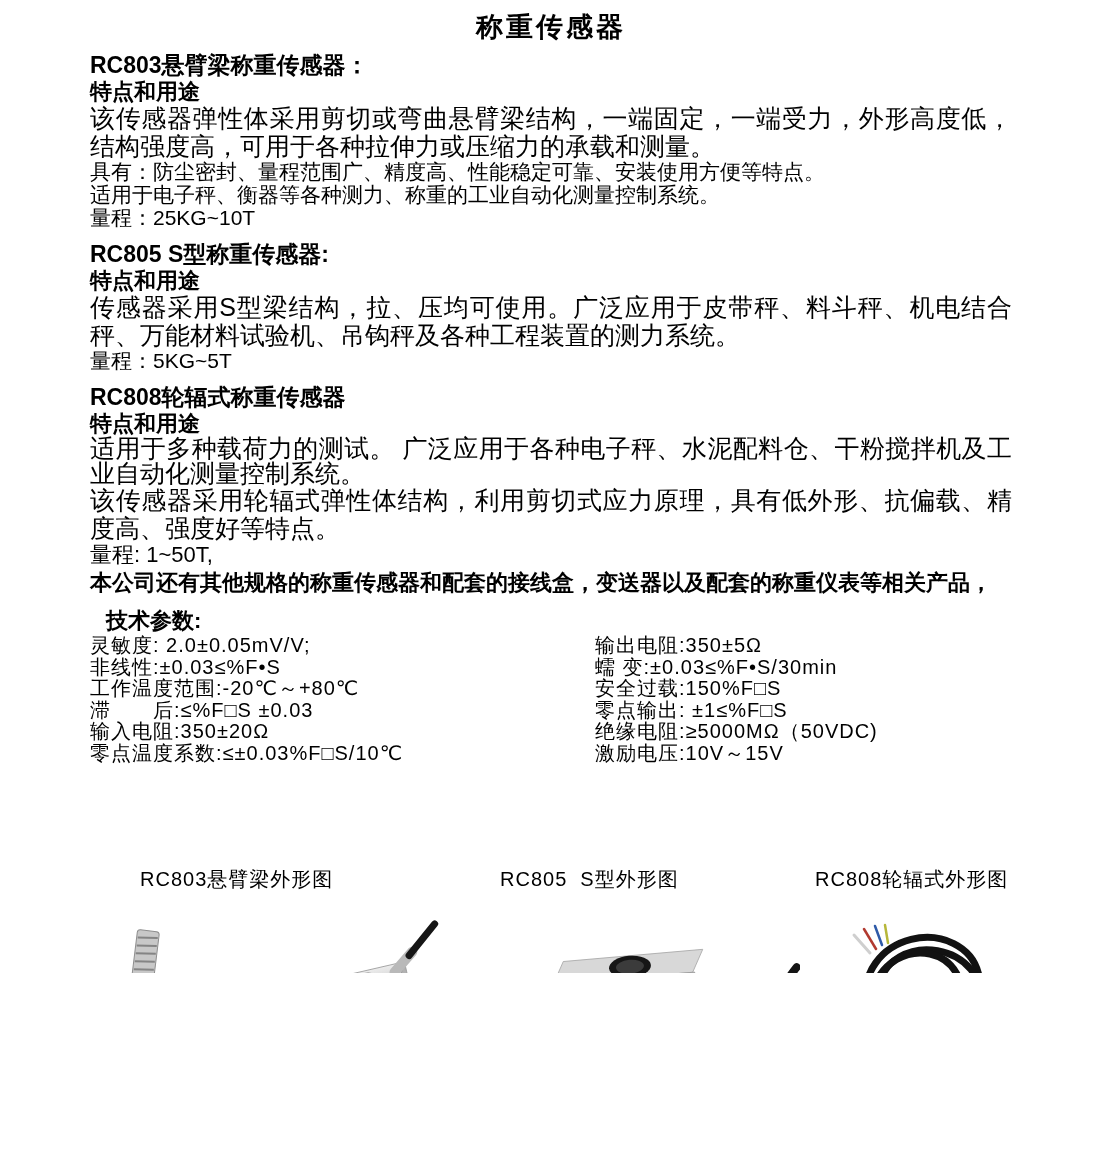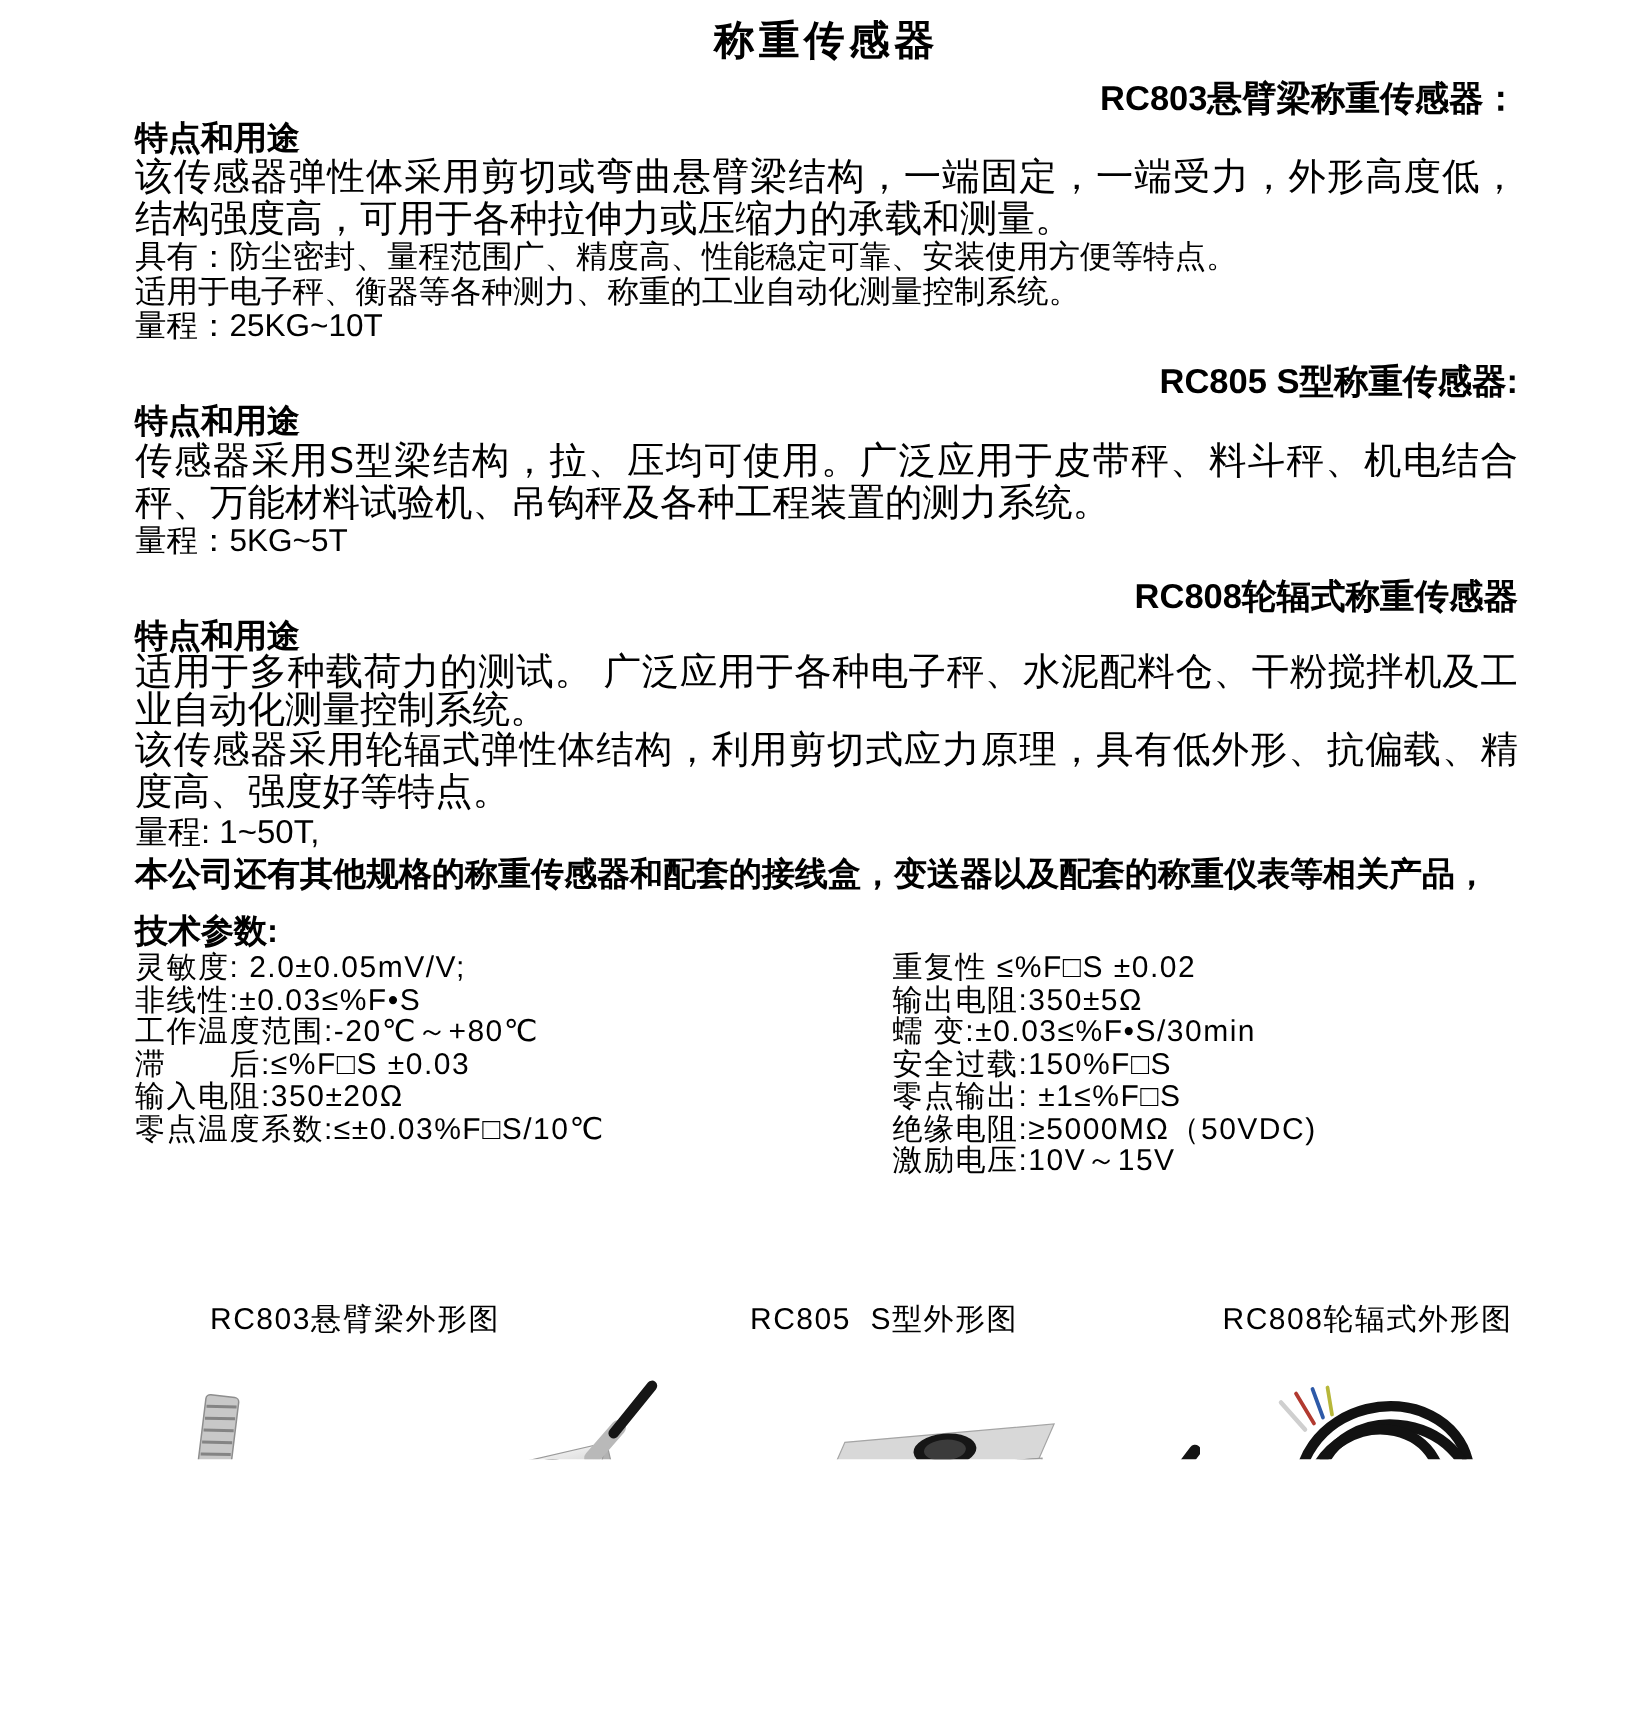--- a/index.html
+++ b/index.html
@@ -4,28 +4,28 @@
 <style>
   html,body { margin:0; padding:0; background:#ffffff; }
   .page {
     position:relative; width:1100px; height:973px; background:#ffffff;
     color:#000000; font-family:"Liberation Sans","DejaVu Sans",sans-serif;
     overflow:hidden;
   }
   .content { position:absolute; left:90px; top:10px; width:922px; }
   .title { text-align:center; font-size:27px; font-weight:700; letter-spacing:3px; margin:0 0 8px 0; line-height:34px; }
   .section { margin-bottom:12px; }
-  .sec-heading { font-size:23px; font-weight:700; line-height:27px; margin:0;text-align:right; }
+  .sec-heading { font-size:23px; font-weight:700; line-height:27px; margin:0; }
   .sec-sub { font-size:22px; font-weight:700; line-height:25px; margin:0; }
   .para-just { font-size:25px; line-height:28px; margin:0; text-align:justify; text-justify:inter-character; }
   .line { font-size:21px; line-height:23px; margin:0; }
   .bold-range { font-size:22px; font-weight:400; line-height:26px; margin:0; }
   .bold-note { font-size:22px; font-weight:700; line-height:29px; margin:0; text-align:justify; text-justify:inter-character; }
   .tech { margin-top:10px; }
-  .tech-heading { font-size:22px; font-weight:700; line-height:24px; margin:0 0 2px 0; }
+  .tech-heading { font-size:22px; font-weight:700; line-height:24px; margin:0 0 2px 16px; }
   .tech-cols { display:flex; }
   .tech-col-left { width:505px; }
   .tech-col-right { flex:1; }
   .tech-line { font-size:20px; line-height:21.5px; letter-spacing:1px; white-space:nowrap; margin:0; }
   .figures { position:absolute; left:0; top:858px; width:1100px; height:297px; }
   .caption { position:absolute; top:8px; font-size:20px; letter-spacing:1px; white-space:pre; }
   .cap-1 { left:140px; }
   .cap-2 { left:500px; }
   .cap-3 { left:815px; }
   .fig { position:absolute; }
@@ -72,21 +72,20 @@
       <div class="tech-cols">
         <div class="tech-col-left">
           <p class="tech-line">灵敏度: 2.0±0.05mV/V;</p>
           <p class="tech-line">非线性:±0.03≤%F•S</p>
           <p class="tech-line">工作温度范围:-20℃～+80℃</p>
           <p class="tech-line">滞　　后:≤%F□S ±0.03</p>
           <p class="tech-line">输入电阻:350±20Ω</p>
           <p class="tech-line">零点温度系数:≤±0.03%F□S/10℃</p>
         </div>
         <div class="tech-col-right">
-          <p class="tech-line">重复性 ≤%F□S ±0.02</p>
           <p class="tech-line">输出电阻:350±5Ω</p>
           <p class="tech-line">蠕 变:±0.03≤%F•S/30min</p>
           <p class="tech-line">安全过载:150%F□S</p>
           <p class="tech-line">零点输出: ±1≤%F□S</p>
           <p class="tech-line">绝缘电阻:≥5000MΩ（50VDC)</p>
           <p class="tech-line">激励电压:10V～15V</p>
         </div>
       </div>
     </div>
   </div>

